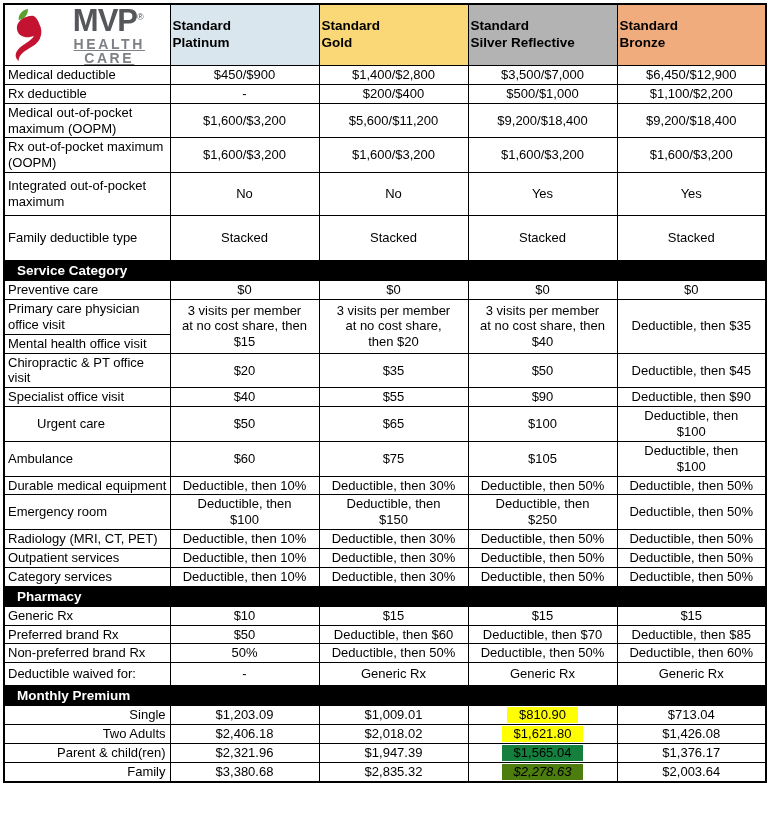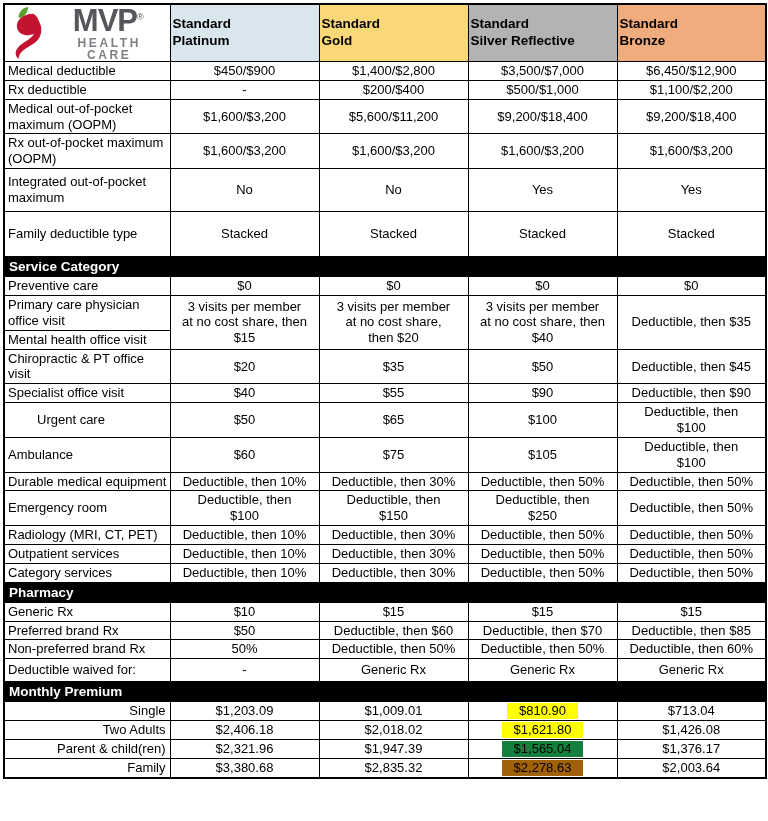--- a/index.html
+++ b/index.html
@@ -5,29 +5,29 @@
   html,body{margin:0;padding:0;background:#ffffff;}
   body{width:768px;height:821px;position:relative;font-family:"Liberation Sans",sans-serif;color:#000;}
   table.benefits{border-collapse:collapse;table-layout:fixed;position:absolute;top:3px;left:3px;width:762px;border:2px solid #000;}
   td,th{border:1px solid #000;font-size:13px;padding:1px 2px;vertical-align:middle;}
   th.logo-cell{background:#fff;height:50px;padding:0 4px;}
   th.plan-th{font-weight:bold;text-align:left;font-size:13.5px;line-height:1.25;}
   .plan-name{white-space:pre-line;}
   td.label{text-align:left;padding-left:3px;line-height:1.22;}
   td.label.right{text-align:right;padding-right:4px;}
   td.val{text-align:center;white-space:pre-line;line-height:1.22;}
-  td.section{background:#000;color:#fff;font-weight:bold;text-align:left;padding:2px 4px;font-size:13.5px;}
+  td.section{background:#000;color:#fff;font-weight:bold;text-align:left;padding:2px 12px;font-size:13.5px;}
   .hl{background:#ffff00;padding:0 12px;display:inline-block;}
   
   .logo{display:flex;align-items:center;gap:4px;}
   .logo svg{flex:0 0 auto;}
   .logo-text{display:flex;flex-direction:column;line-height:1;}
   .brand{font-size:31px;font-weight:bold;color:#55575b;letter-spacing:-1px;}
   .brand sup{font-size:9px;font-weight:normal;vertical-align:super;letter-spacing:0;}
-  .tagline{font-size:12px;color:#7d8084;letter-spacing:2.6px;margin-top:1px;margin-left:2px;}
+  .tagline{font-size:14px;color:#7d8084;letter-spacing:2.6px;margin-top:1px;margin-left:2px;text-decoration:underline;}
 </style>
 </head>
 <body>
 
 <table class="benefits">
   <colgroup>
     <col style="width:166px">
     <col style="width:149px">
     <col style="width:149px">
     <col style="width:149px">
@@ -246,17 +246,17 @@
         <td class="label right">Parent &amp; child(ren)</td>
         <td class="val">$2,321.96</td>
         <td class="val">$1,947.39</td>
         <td class="val"><span class="hl" style="background: #15803d;">$1,565.04</span></td>
         <td class="val">$1,376.17</td>
       </tr>
       <tr>
         <td class="label right">Family</td>
         <td class="val">$3,380.68</td>
         <td class="val">$2,835.32</td>
-        <td class="val"><span class="hl" style="background: #a16207;">$2,278.63</span></td>
+        <td class="val"><span class="hl" style="background: #4d7c0f; font-style: italic;">$2,278.63</span></td>
         <td class="val">$2,003.64</td>
       </tr>
     </tbody>
 </table>
 
 </body></html>

